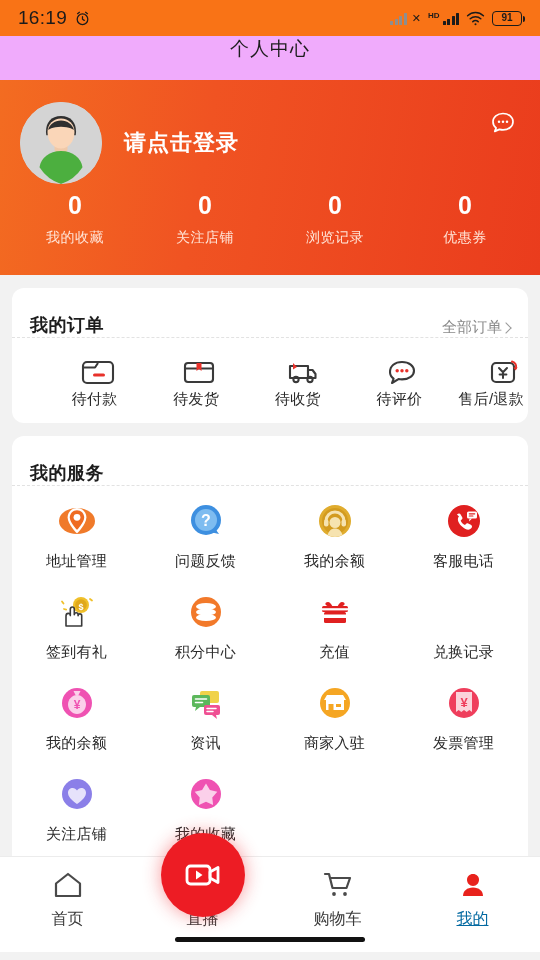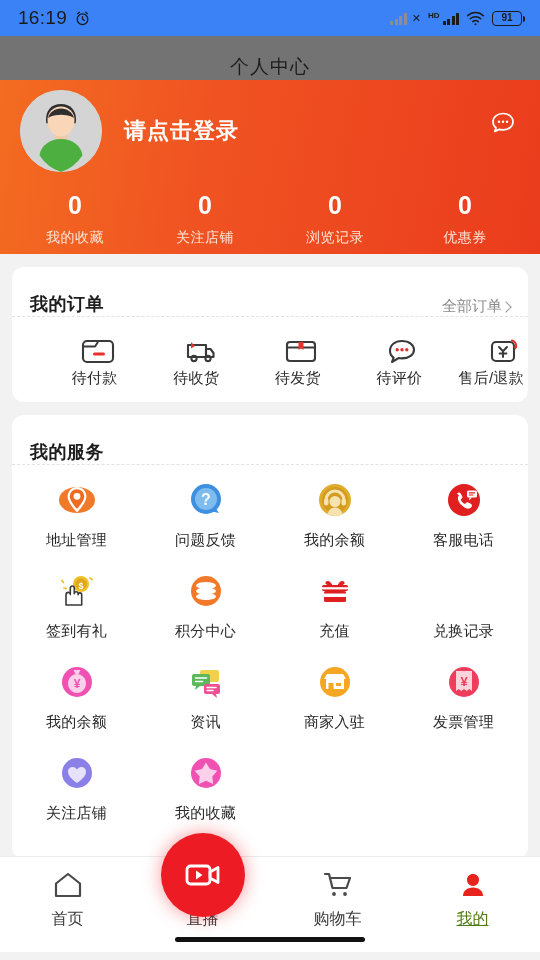--- a/index.html
+++ b/index.html
@@ -6,21 +6,21 @@
   html, body {
     width:540px; height:960px;
     font-family:"Liberation Sans","DejaVu Sans",sans-serif;
     background:#f2f2f2; overflow:hidden;
   }
   #app { position:relative; width:540px; height:960px; background:#f2f2f2; }
 
   
   .statusbar{
     height:36px; display:flex; align-items:center; justify-content:space-between;
-    padding:0 18px; background:#3b82f6;
+    padding:0 18px; background:#f97316;
   }
   .sb-left{ display:flex; align-items:center; gap:7px; }
   .sb-time{ font-size:19px; color:#1b1b1b; font-weight:500; letter-spacing:.3px; }
   .sb-right{ display:flex; align-items:center; gap:7px; }
   .bars{ display:flex; align-items:flex-end; gap:1.5px; height:13px; }
   .bars i{ display:block; width:3px; background:#1b1b1b; border-radius:.5px; }
   .bars i:nth-child(1){height:4px} .bars i:nth-child(2){height:6px}
   .bars i:nth-child(3){height:9px} .bars i:nth-child(4){height:12px}
   .bars.faded i{ background:#8e8e8e; }
   .bars.faded i:nth-child(4){ background:#8e8e8e; }
@@ -32,28 +32,28 @@
     display:flex; align-items:center; justify-content:center; position:relative;
   }
   .battery span{ font-size:10px; font-weight:600; color:#1b1b1b; line-height:1; }
   .battery::after{
     content:""; position:absolute; right:-4px; top:4px; width:2.5px; height:6px;
     background:#1b1b1b; border-radius:0 2px 2px 0;
   }
 
   
   .navbar{
-    height:44px; background:#737373; display:flex; align-items:flex-end; justify-content:center;
+    height:44px; background:#f0abfc; display:flex; align-items:flex-start; justify-content:center;
   }
   .navbar .title{ font-size:19px; color:#1d1d1d; font-weight:400; letter-spacing:1px; }
 
   
   .header{
-    height:174px; background:linear-gradient(100deg,#f36c21 0%,#f05322 38%,#ea3c1d 100%);
-    position:relative; padding:10px 20px 0 20px;
+    height:195px; background:linear-gradient(100deg,#f36c21 0%,#f05322 38%,#ea3c1d 100%);
+    position:relative; padding:22px 20px 0 20px;
   }
   .hdr-top{ display:flex; align-items:center; }
   .avatar{
     width:82px; height:82px; border-radius:50%; background:#d3d3d3;
     overflow:hidden; position:relative; flex:0 0 auto;
   }
   .login-text{ margin-left:22px; color:#fff; font-size:22px; font-weight:700; letter-spacing:1px; }
   .chat-btn{ position:absolute; right:22px; top:28px; width:30px; height:30px; }
   .stats{
     display:flex; position:absolute; left:0; right:0; top:112px; padding:0 10px;
@@ -88,21 +88,21 @@
   .svc-item .lbl{ font-size:15px; color:#2a2a2a; letter-spacing:.3px; }
 
   
   .tabbar{
     position:absolute; left:0; bottom:8px; width:540px; height:96px;
     background:#fff; display:flex; align-items:flex-start; padding-top:12px;
     border-top:1px solid #ececec;
   }
   .tab{ flex:1; display:flex; flex-direction:column; align-items:center; gap:8px; }
   .tab .lbl{ font-size:16px; color:#3a3a3a; }
-  .tab.active .lbl{ color:#4d7c0f;text-decoration:underline; }
+  .tab.active .lbl{ color:#0369a1;text-decoration:underline; }
   .tab-ico{ height:32px; display:flex; align-items:center; justify-content:center; }
   .live-btn{
     position:absolute; left:50%; transform:translateX(-50%); top:-36px;
     width:84px; height:84px; border-radius:50%; background:#ed1c24;
     display:flex; align-items:center; justify-content:center;
     box-shadow:0 0 18px rgba(237,28,36,.45);
   }
   .tab.live{ position:relative; justify-content:flex-end; }
   .tab.live .lbl{ margin-top:40px; }
   .home-indicator{
@@ -211,36 +211,36 @@
         <svg width="40" height="36" viewBox="0 0 40 36">
           <rect x="5" y="8" width="30" height="21" rx="4" fill="none" stroke="#3a3a3a" stroke-width="2.1"></rect>
           <path d="M5 13.5h12l3-4.5" fill="none" stroke="#3a3a3a" stroke-width="2.1" stroke-linejoin="round"></path>
           <rect x="15" y="19.5" width="12" height="3" rx="1.5" fill="#e8312a"></rect>
         </svg>
         <span class="lbl">待付款</span>
       </div>
 
       <div class="order-item">
         <svg width="40" height="36" viewBox="0 0 40 36">
+          <rect x="6" y="9" width="28" height="19" rx="3" fill="none" stroke="#3a3a3a" stroke-width="2.1"></rect>
+          <path d="M6 14.5h28" stroke="#3a3a3a" stroke-width="2.1"></path>
+          <path d="M17.5 9v8l2.5-2 2.5 2V9z" fill="#e8312a"></path>
+        </svg>
+        <span class="lbl">待发货</span>
+      </div>
+
+      <div class="order-item">
+        <svg width="40" height="36" viewBox="0 0 40 36">
           <path d="M9 12h18v12H9z" fill="none" stroke="#3a3a3a" stroke-width="2.1" stroke-linejoin="round"></path>
           <path d="M27 16h4.5l3 4v4H27z" fill="none" stroke="#3a3a3a" stroke-width="2.1" stroke-linejoin="round"></path>
           <circle cx="15" cy="25.5" r="2.6" fill="none" stroke="#3a3a3a" stroke-width="2.1"></circle>
           <circle cx="29" cy="25.5" r="2.6" fill="none" stroke="#3a3a3a" stroke-width="2.1"></circle>
           <path d="M12 9l4 4-4 2.5z" fill="#e8312a"></path>
         </svg>
         <span class="lbl">待收货</span>
-      </div>
-
-      <div class="order-item">
-        <svg width="40" height="36" viewBox="0 0 40 36">
-          <rect x="6" y="9" width="28" height="19" rx="3" fill="none" stroke="#3a3a3a" stroke-width="2.1"></rect>
-          <path d="M6 14.5h28" stroke="#3a3a3a" stroke-width="2.1"></path>
-          <path d="M17.5 9v8l2.5-2 2.5 2V9z" fill="#e8312a"></path>
-        </svg>
-        <span class="lbl">待发货</span>
       </div>
 
       <div class="order-item">
         <svg width="40" height="36" viewBox="0 0 40 36">
           <path d="M20 8c7.2 0 12 3.9 12 8.7 0 4.8-4.8 8.7-12 8.7-1.2 0-2.4-.1-3.5-.35L10 29l1.6-4.3c-2.3-1.6-3.6-3.9-3.6-6.6C8 11.9 12.8 8 20 8z" fill="none" stroke="#3a3a3a" stroke-width="2.1" stroke-linejoin="round"></path>
           <circle cx="15.2" cy="16.8" r="1.7" fill="#e8312a"></circle>
           <circle cx="20" cy="16.8" r="1.7" fill="#e8312a"></circle>
           <circle cx="24.8" cy="16.8" r="1.7" fill="#e8312a"></circle>
         </svg>
         <span class="lbl">待评价</span>

